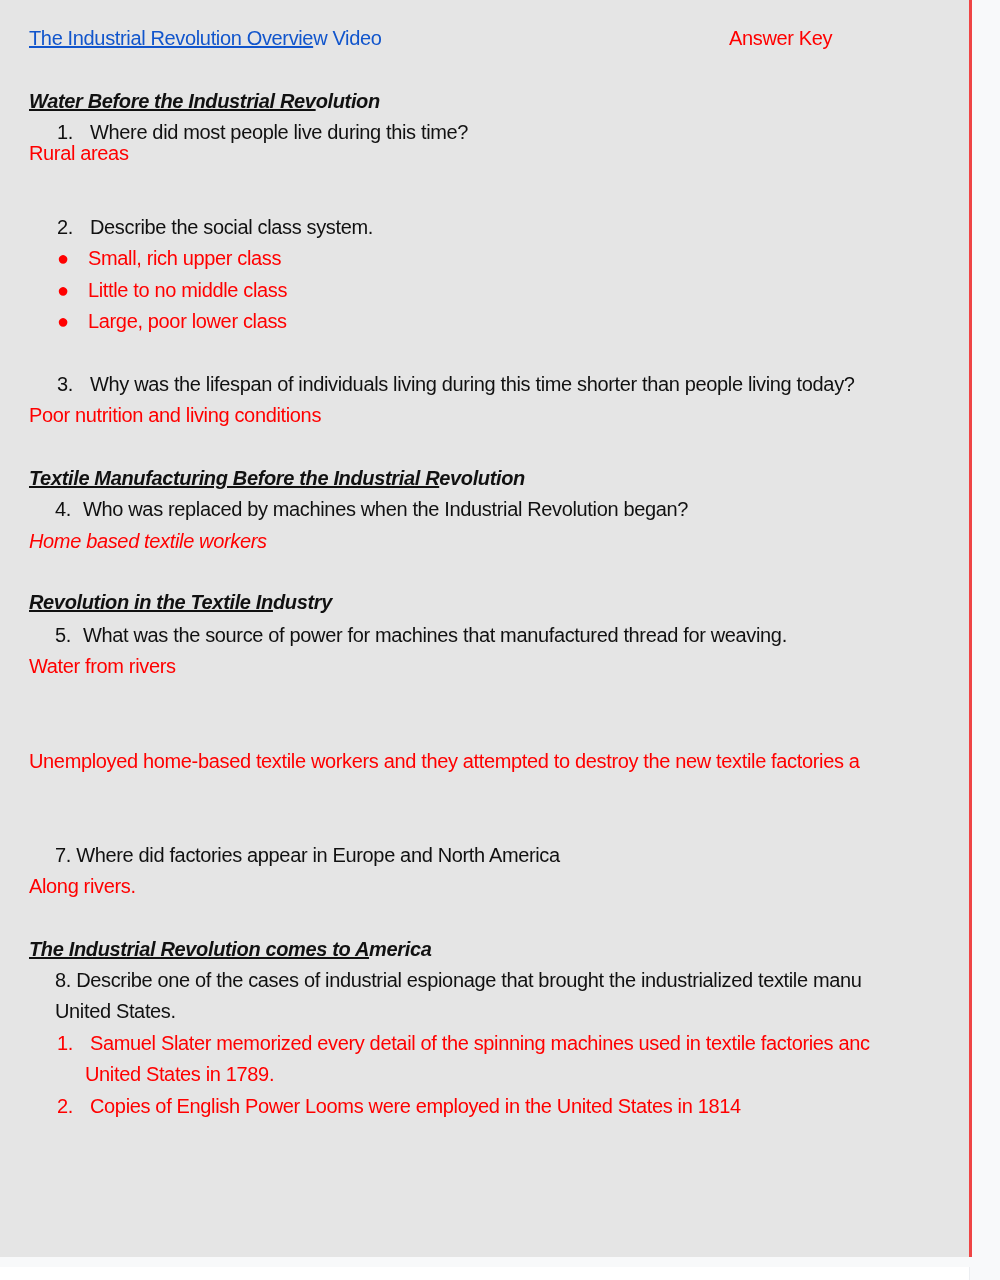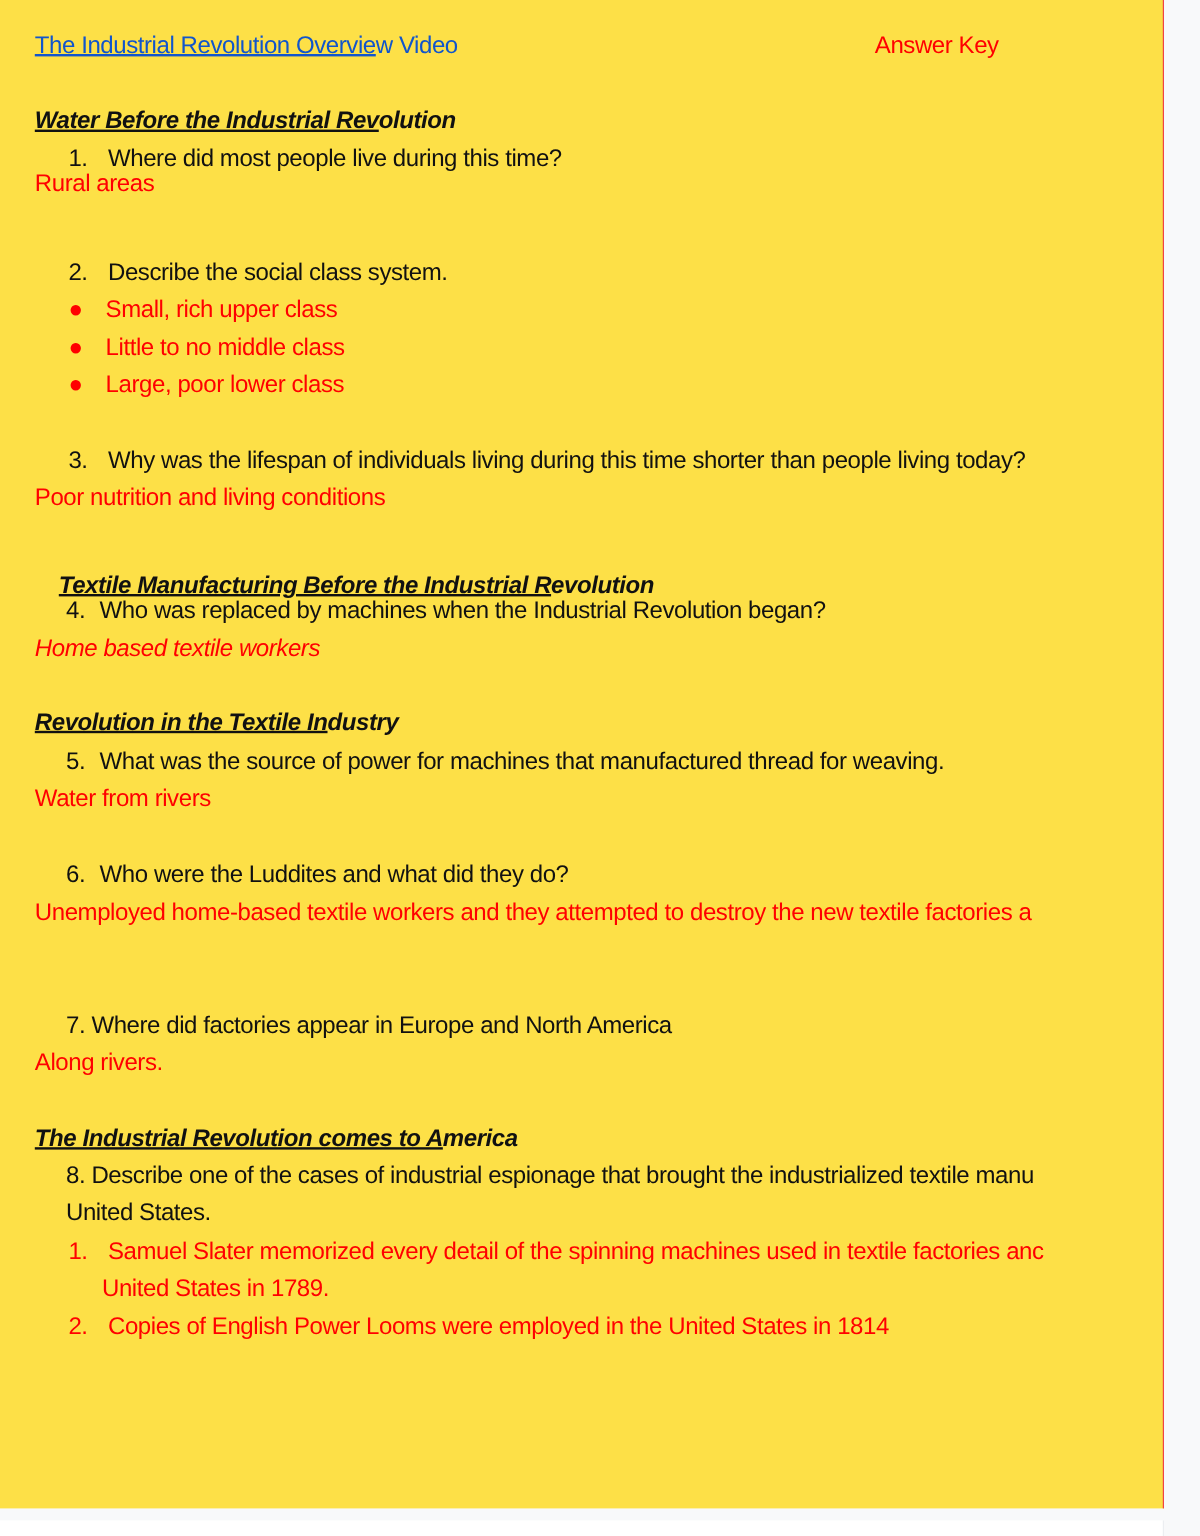--- a/index.html
+++ b/index.html
@@ -5,23 +5,23 @@
   html, body { margin: 0; padding: 0; }
   body {
     width: 1000px; height: 1280px; overflow: hidden;
     background: #f8f9fa;
     font-family: "Liberation Sans", sans-serif;
     position: relative;
   }
   .page {
     position: absolute; left: 0; top: 0;
     width: 969px; height: 1257px;
-    background: #fde047;
+    background: #e5e5e5;
     overflow: hidden;
-    border-right: 1px solid #ef4444;
+    border-right: 3px solid #ef4444;
   }
   .page2 {
     position: absolute; left: 0; top: 1267px;
     width: 969px; height: 20px; background: #ffffff;
     border-right: 1px solid #eceef1;
   }
   .line {
     position: absolute; left: 29px;
     font-size: 20px; line-height: 24px;
     white-space: nowrap;
@@ -70,39 +70,36 @@
   </div>
   <div class="line red bullet-row" style="top:309px;">
     <span class="bullet">●</span><span>Large, poor lower class</span>
   </div>
 
   <div class="line q1" style="top:372px;">
     <span class="qnum">3.</span><span>Why was the lifespan of individuals living during this time shorter than people living today?</span>
   </div>
   <div class="line red" style="top:403px;">Poor nutrition and living conditions</div>
 
-  <div class="line heading" style="top:476px;margin-left:20px;">
+  <div class="line heading" style="top:466px;">
     <span class="u">Textile Manufacturing Before the Industrial R</span><span>evolution</span>
   </div>
   <div class="line q2" style="top:497px;">
     <span class="qnum-tight">4.</span><span>Who was replaced by machines when the Industrial Revolution began?</span>
   </div>
   <div class="line red" style="top:529px;font-style:italic;">Home based textile workers</div>
 
   <div class="line heading" style="top:590px;">
     <span class="u">Revolution in the Textile In</span><span>dustry</span>
   </div>
   <div class="line q2" style="top:623px;">
     <span class="qnum-tight">5.</span><span>What was the source of power for machines that manufactured thread for weaving.</span>
   </div>
   <div class="line red" style="top:654px;">Water from rivers</div>
 
-  <div class="line q2" style="top:717px;">
-    <span class="qnum-tight">6.</span><span>Who were the Luddites and what did they do?</span>
-  </div>
   <div class="line red" style="top:749px;">Unemployed home-based textile workers and they attempted to destroy the new textile factories a</div>
 
   <div class="line q2" style="top:843px;">
     <span>7.</span> <span>Where did factories appear in Europe and North America</span>
   </div>
   <div class="line red" style="top:874px;">Along rivers.</div>
 
   <div class="line heading" style="top:937px;">
     <span class="u">The Industrial Revolution comes to A</span><span>merica</span>
   </div>

